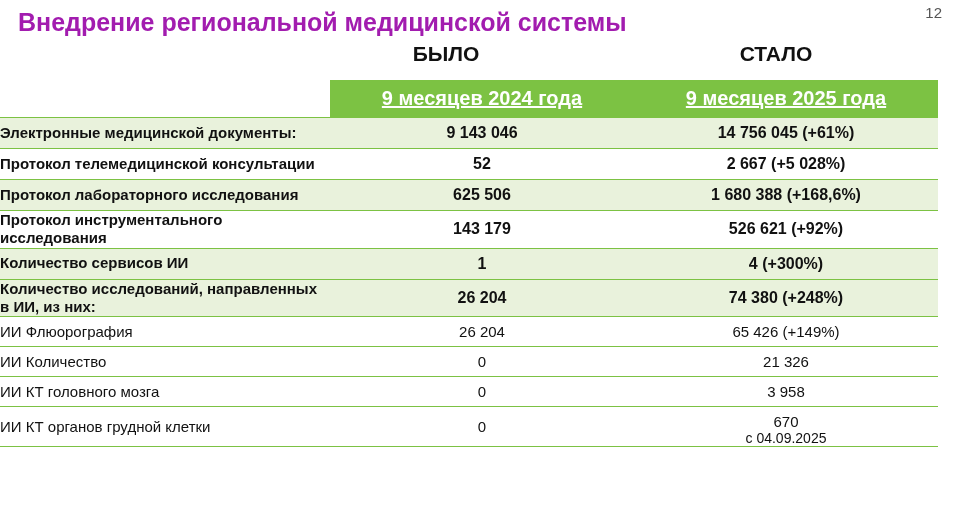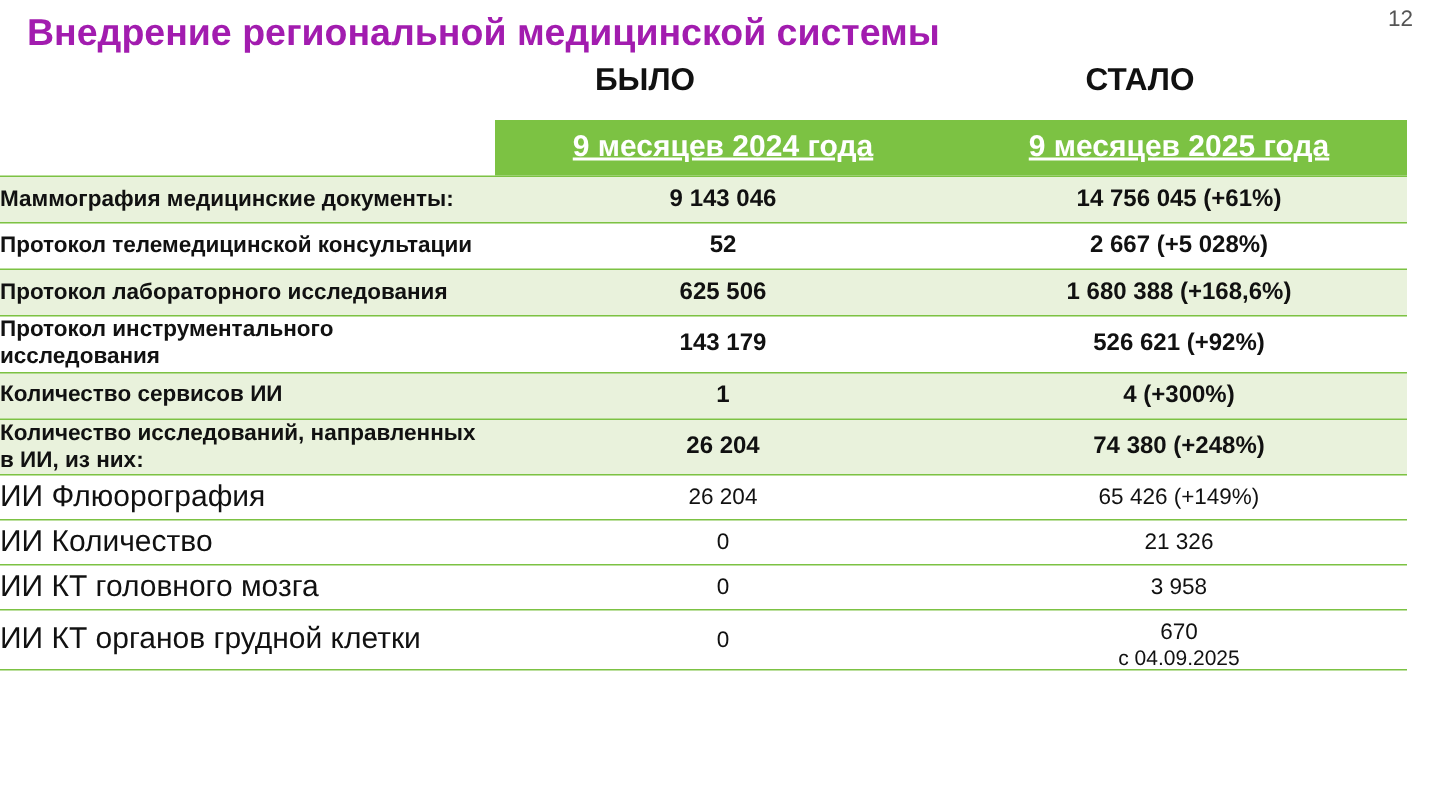--- a/index.html
+++ b/index.html
@@ -31,21 +31,21 @@
     top: 8px;
     left: 18px;
     font-size: 25px;
     font-weight: bold;
     color: #a21caf;
     letter-spacing: 0px;
   }
   .col-headers {
     position: absolute;
     top: 42px;
-    left: 0;
+    left: 16px;
     width: 910px;
     height: 32px;
   }
   .col-header {
     position: absolute;
     top: 0;
     font-size: 21px;
     font-weight: bold;
     color: #111111;
     text-align: center;
@@ -101,21 +101,21 @@
     font-size: 16px;
     font-weight: bold;
     color: #111111;
   }
   tr.shaded td { background: #e9f2dc; }
   tr.plain td { background: #ffffff; }
 
   
   tr.detail td.label {
     font-weight: normal;
-    font-size: 20px;
+    font-size: 15px;
   }
   tr.detail td.val {
     font-weight: normal;
     font-size: 15px;
   }
   .sub-note {
     display: block;
     font-size: 14px;
     font-weight: normal;
   }
@@ -139,21 +139,21 @@
   </div>
 
   <div class="green-bar">
     <div class="cell">9 месяцев 2024 года</div>
     <div class="cell">9 месяцев 2025 года</div>
   </div>
 
   <table class="main">
     <tbody id="table-body">
         <tr class="shaded">
-          <td class="label">Маммография медицинские документы:</td>
+          <td class="label">Электронные медицинской документы:</td>
           <td class="val">
             <span class="val-inner">9 143 046</span>
           </td>
           <td class="val">
             <span class="val-inner">14 756 045 (+61%)</span>
           </td>
         </tr>
         <tr class="plain">
           <td class="label">Протокол телемедицинской консультации</td>
           <td class="val">

